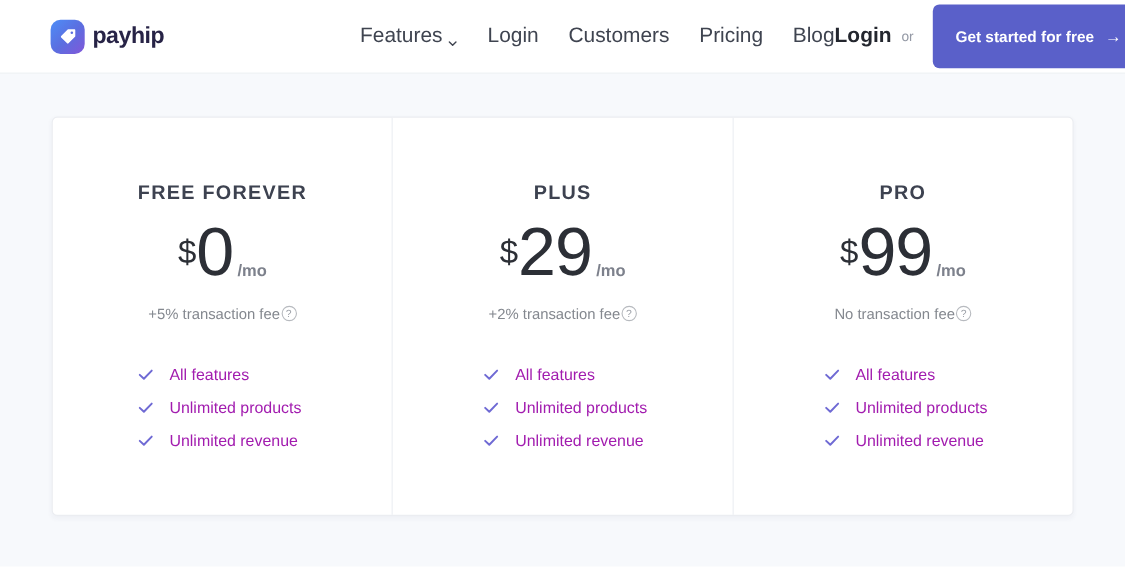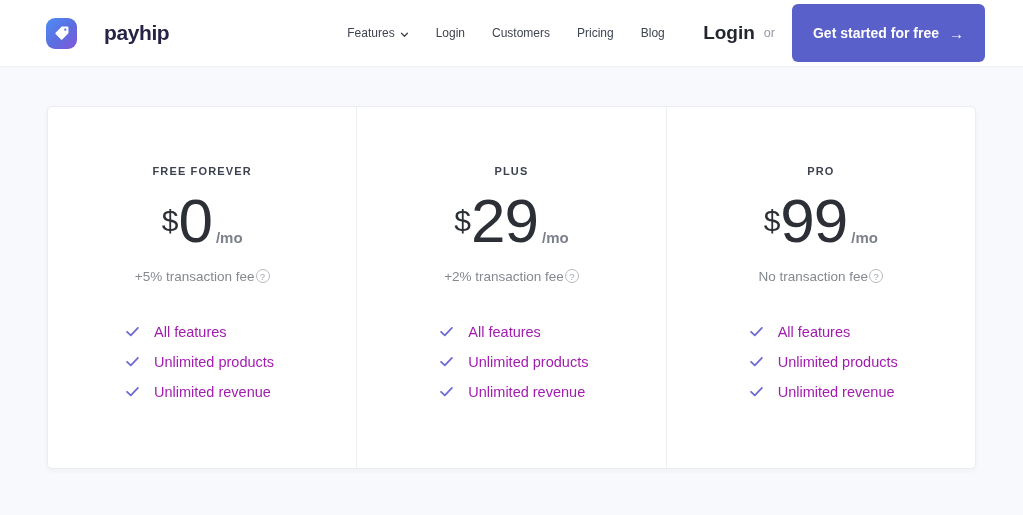--- a/index.html
+++ b/index.html
@@ -21,21 +21,21 @@
     background: #ffffff;
     border-bottom: 1px solid #eceff3;
     display: flex;
     align-items: center;
     padding: 0 38px 0 46px;
     box-sizing: border-box;
   }
   .brand {
     display: flex;
     align-items: center;
-    gap: 27px;
+    gap: 7px;
     cursor: pointer;
   }
   .brand-mark {
     width: 31px;
     height: 31px;
     border-radius: 9px;
     background: linear-gradient(135deg, #4e8ef7 0%, #5b6ee0 52%, #8257d9 100%);
     display: flex;
     align-items: center;
     justify-content: center;
@@ -47,21 +47,21 @@
     letter-spacing: -0.4px;
   }
 
   .main-nav {
     display: flex;
     align-items: center;
     gap: 27px;
     margin-left: 178px;
   }
   .nav-link {
-    font-size: 12px;
+    font-size: 19px;
     color: #3f4450;
     cursor: pointer;
     display: flex;
     align-items: center;
     gap: 5px;
     white-space: nowrap;
   }
   .chevron {
     display: inline-block;
     width: 9px;
@@ -122,21 +122,21 @@
   .plan {
     flex: 1 1 0;
     padding-top: 58px;
     box-sizing: border-box;
     position: relative;
   }
   .plan + .plan { border-left: 1px solid #eceef2; }
 
   .plan-name {
     text-align: center;
-    font-size: 11px;
+    font-size: 18px;
     font-weight: bold;
     letter-spacing: 1.15px;
     color: #3d4250;
     text-transform: uppercase;
   }
 
   .plan-price {
     margin-top: 15px;
     display: flex;
     align-items: flex-start;

